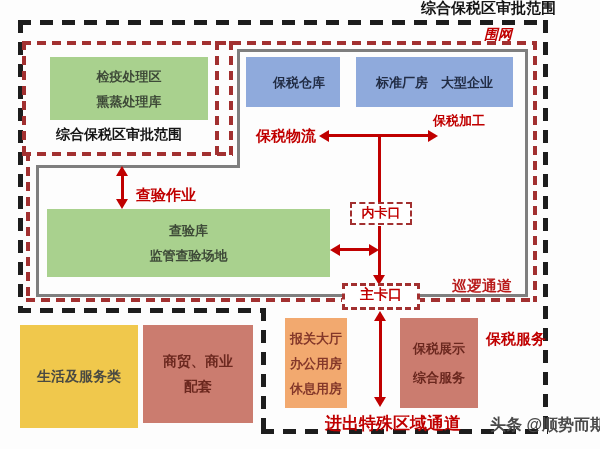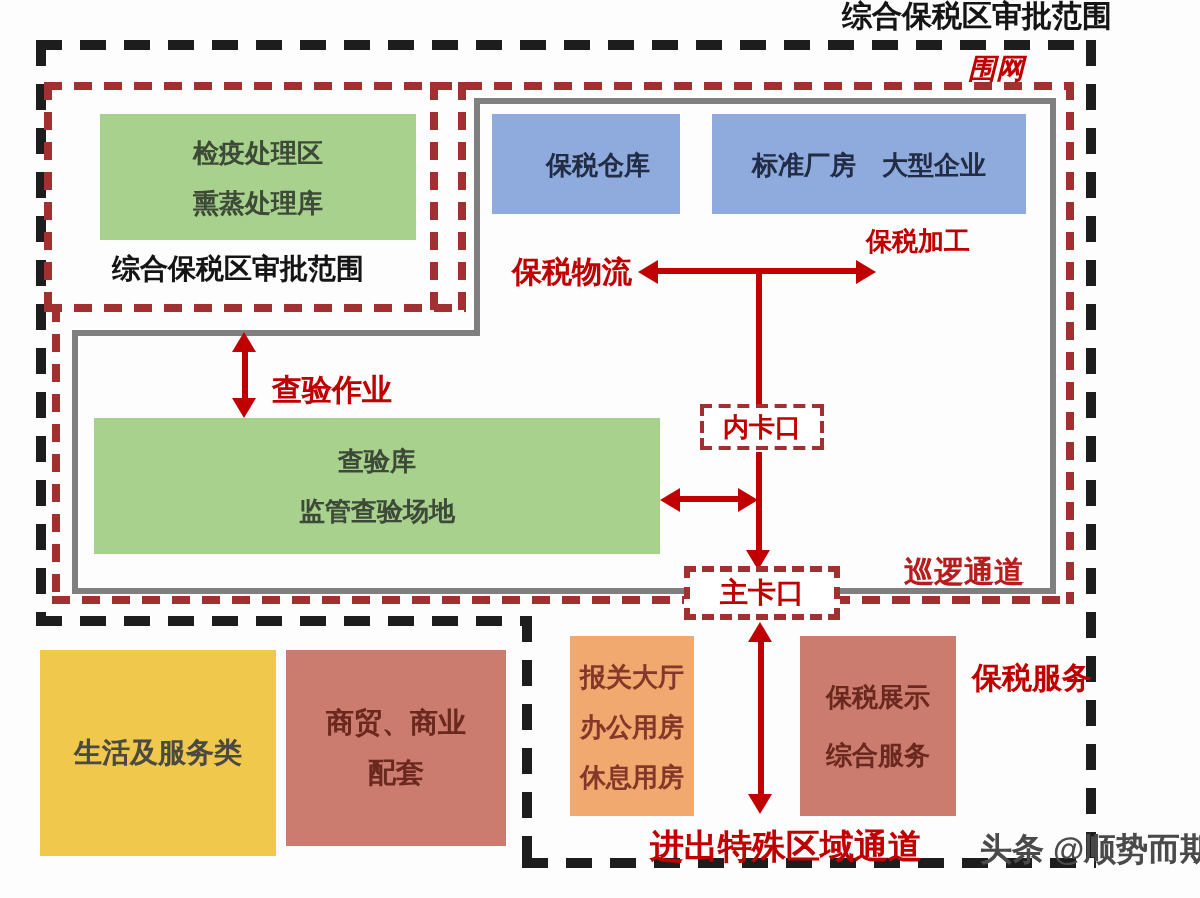--- a/index.html
+++ b/index.html
@@ -19,21 +19,21 @@
   .box{position:absolute;z-index:2;display:flex;flex-direction:column;align-items:center;justify-content:center;
        text-align:center;font-weight:bold;line-height:25px;}
   .green{background:#a9d18e;color:#3e4a38;}
   .blue{background:#8faadc;color:#222d45;}
   .yellow{background:#f0c84c;color:#4a4a42;}
   .salmon{background:#cb7c6f;color:#6b281f;}
   .orange{background:#f2a96f;color:#84382a;}
 
   
   .gate{position:absolute;z-index:5;background:#ffffff;border:3px dashed #a23030;color:#c00000;
-        font-weight:bold;display:flex;align-items:center;justify-content:center;}
+        font-weight:bold;display:flex;align-items:flex-start;justify-content:center;}
 
   
   .lbl{position:absolute;z-index:4;font-weight:bold;white-space:nowrap;}
   .red-lbl{color:#c00000;}
   .black-lbl{color:#151515;}
   .gray-lbl{color:#b91c1c;}
 
   
   .shaft-h{position:absolute;z-index:3;height:3px;background:#c00000;}
   .shaft-v{position:absolute;z-index:3;width:3px;background:#c00000;}

